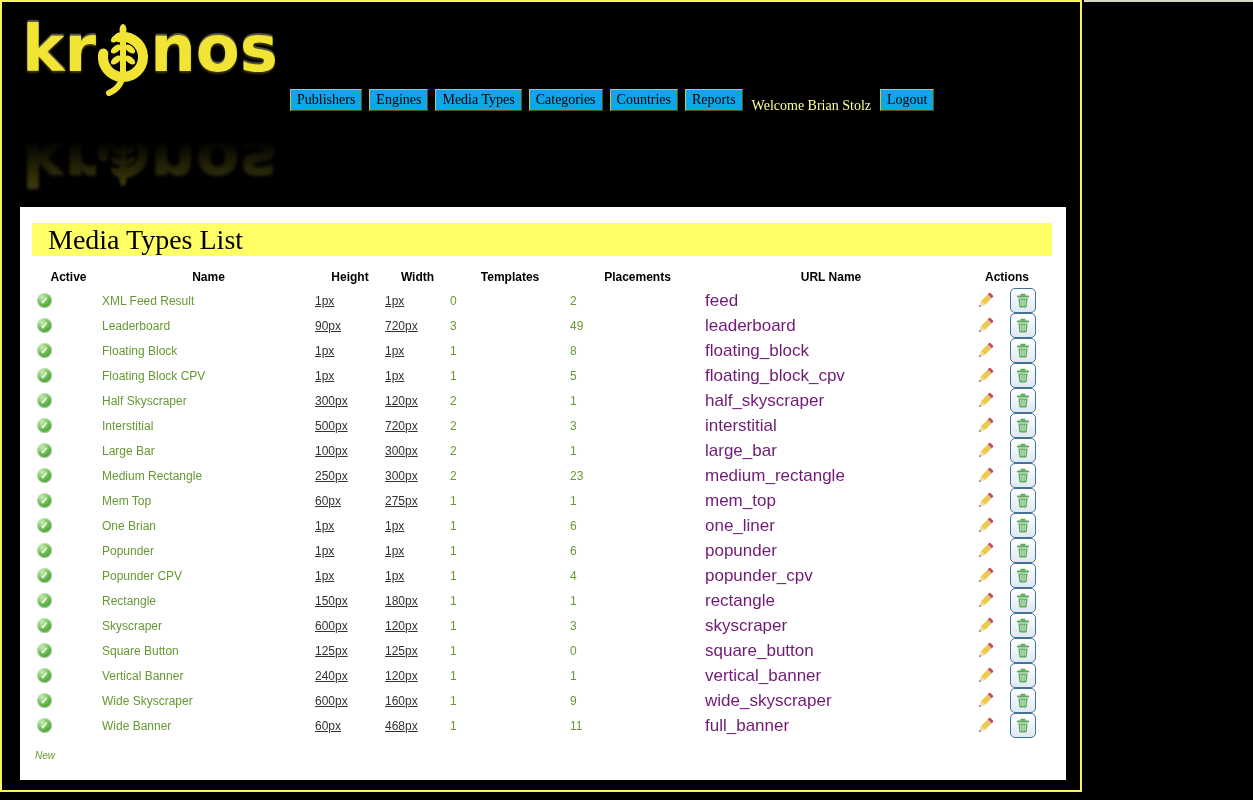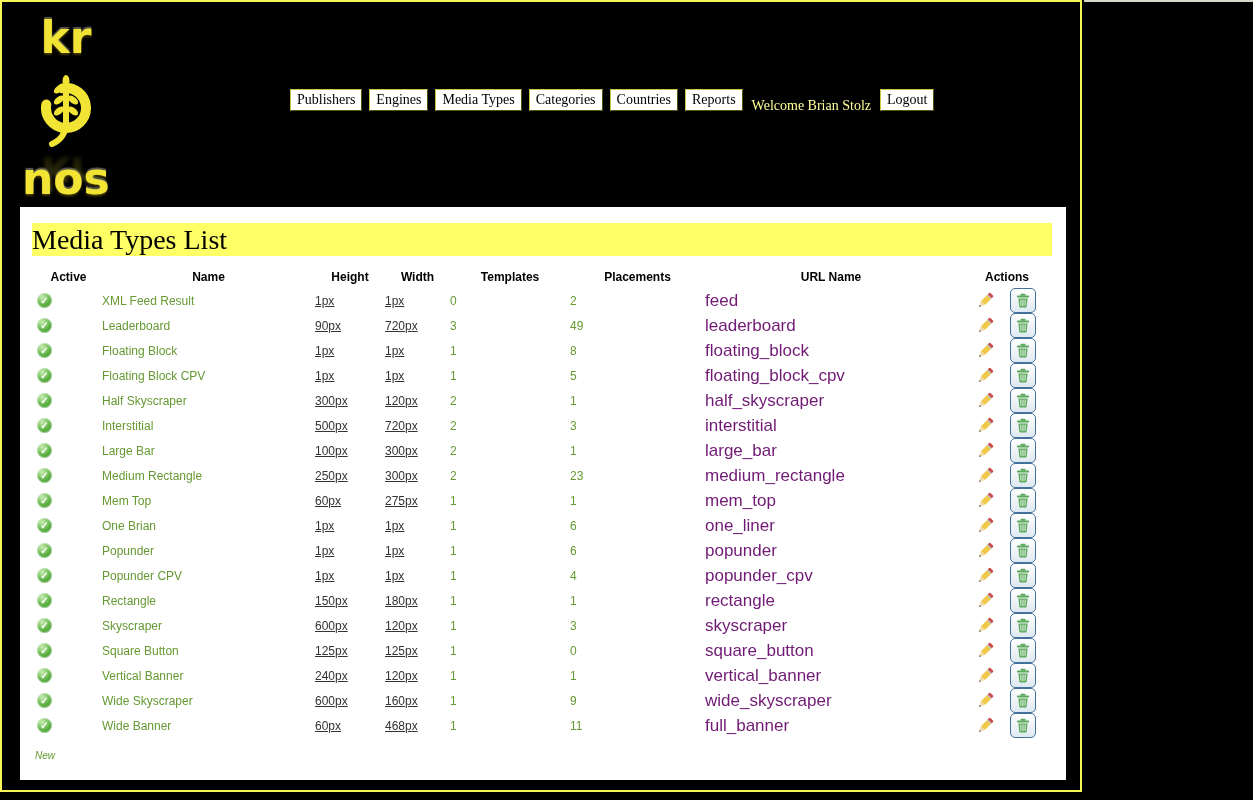--- a/index.html
+++ b/index.html
@@ -8,47 +8,47 @@
     font-family:"Liberation Sans",sans-serif;
   }
   .top-strip{position:absolute;left:1084px;top:0;width:169px;height:2px;background:#d8d6c6;}
   .page-box{
     position:absolute;left:0;top:0;width:1082px;height:792px;box-sizing:border-box;
     border:2px solid #f8f558;background:#000;
   }
   
   .logo-wrap{position:absolute;left:20px;top:10px;cursor:pointer;}
   .logo-line{
-    display:flex;align-items:center;height:96px;
-    font-family:"DejaVu Sans",sans-serif;font-weight:bold;font-size:44px;letter-spacing:0px;
-    color:#f2e434;text-shadow:0 -2px 1px rgba(255,255,220,.35), 0 2px 2px rgba(120,100,0,.55);flex-direction:column;
+    display:flex;align-items:flex-start;height:96px;
+    font-family:"DejaVu Sans",sans-serif;font-weight:bold;font-size:64px;letter-spacing:0px;
+    color:#f2e434;text-shadow:0 -2px 1px rgba(255,255,220,.35), 0 2px 2px rgba(120,100,0,.55);
   }
   .logo-line .wheat{position:relative;top:9px;margin:0 2px;}
   .logo-reflection{
     transform:scaleY(-1);opacity:.38;filter:blur(1.4px);margin-top:-6px;
     -webkit-mask-image:linear-gradient(to bottom,rgba(0,0,0,.85) 0%,rgba(0,0,0,0) 60%);
     mask-image:linear-gradient(to bottom,rgba(0,0,0,.85) 0%,rgba(0,0,0,0) 60%);
   }
   
   .nav{
     position:absolute;left:288px;top:84px;display:flex;align-items:center;
     font-family:"Liberation Serif",serif;font-size:14px;white-space:nowrap;
   }
   .nav-btn{
-    font-family:"Liberation Serif",serif;font-size:14px;color:#000;background:#ffffff;
+    font-family:"Liberation Serif",serif;font-size:14px;color:#000;background:#0ea5e9;
     border:1px solid #c9c940;border-right-color:#55550a;border-bottom-color:#55550a;
     padding:2px 6px;margin-right:7px;cursor:pointer;
   }
   .welcome{color:#ffff99;margin:12px 9px 0 2px;}
   
   .panel{position:absolute;left:18px;top:205px;width:1046px;height:573px;background:#fff;}
   .title-band{
     margin:16px 14px 0 12px;height:33px;background:#ffff66;
     font-family:"Liberation Serif",serif;font-size:28px;line-height:34px;
-    padding-left:0;color:#000;
+    padding-left:16px;color:#000;
   }
   
   table{border-collapse:collapse;margin:8px 0 0 15px;table-layout:fixed;width:1022px;
         font-family:"Liberation Sans",sans-serif;font-size:12px;}
   th{text-align:center;font-weight:bold;color:#000;padding:6px 0 4px 0;font-size:12px;}
   td{padding:0;height:25px;vertical-align:middle;}
   a.green{color:#669933;text-decoration:none;cursor:pointer;}
   .dim{color:#333;text-decoration:underline;}
   .url{font-family:Liberation Sans, sans-serif;font-size:17px;color:#701a75;}
   .active-dot{

